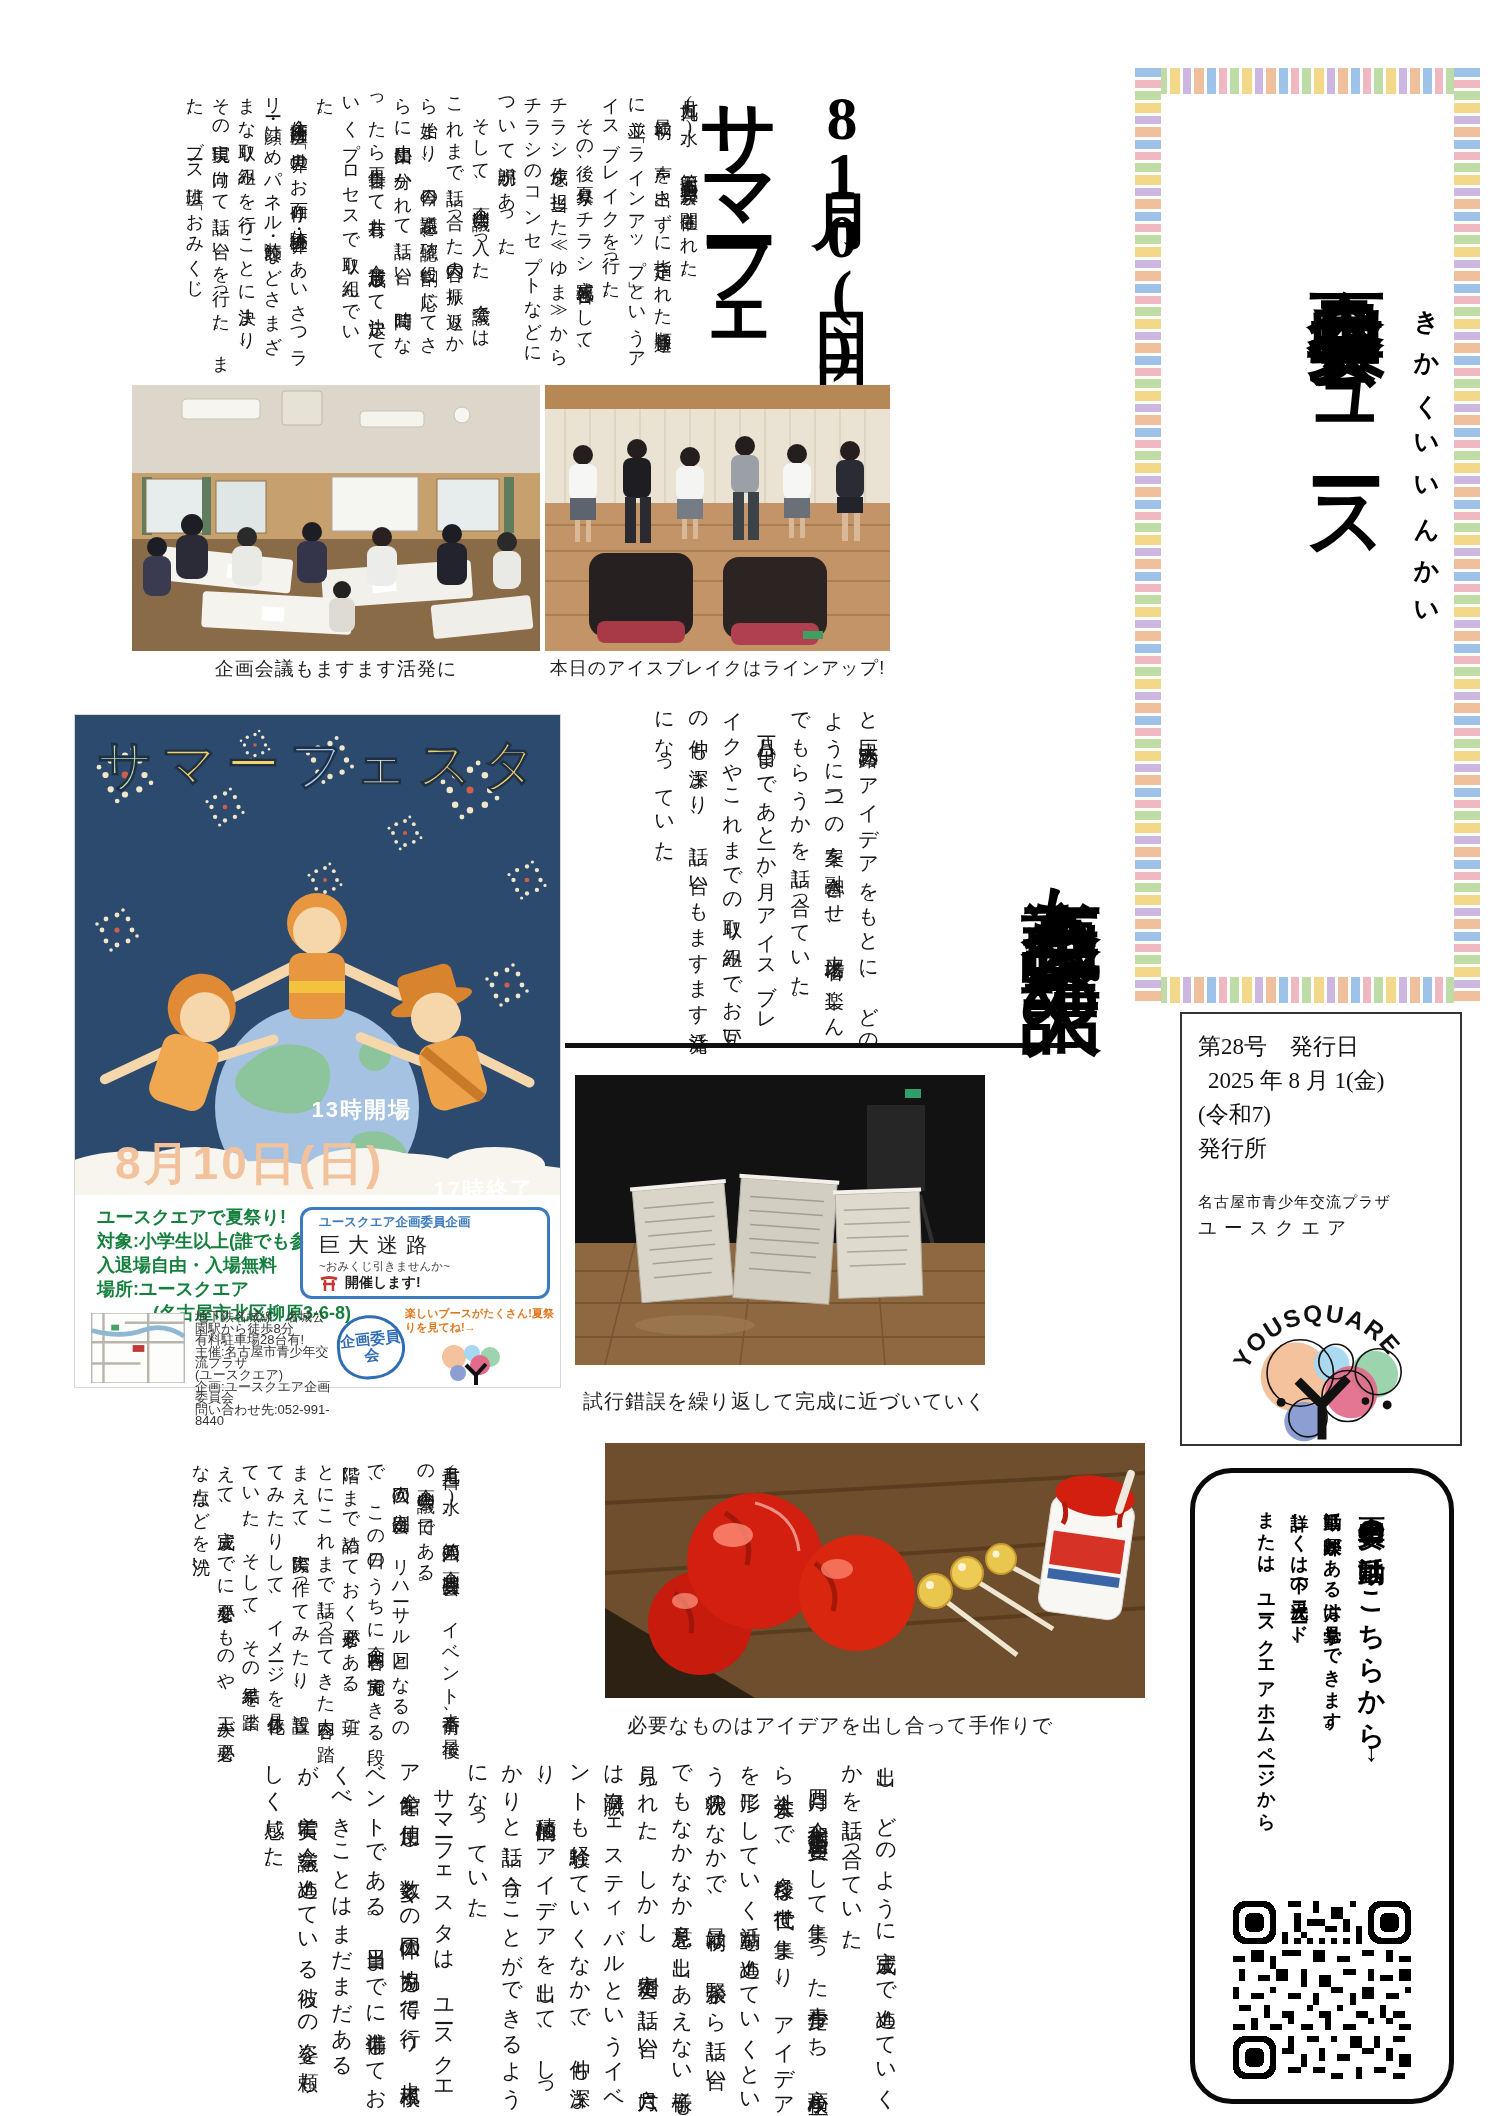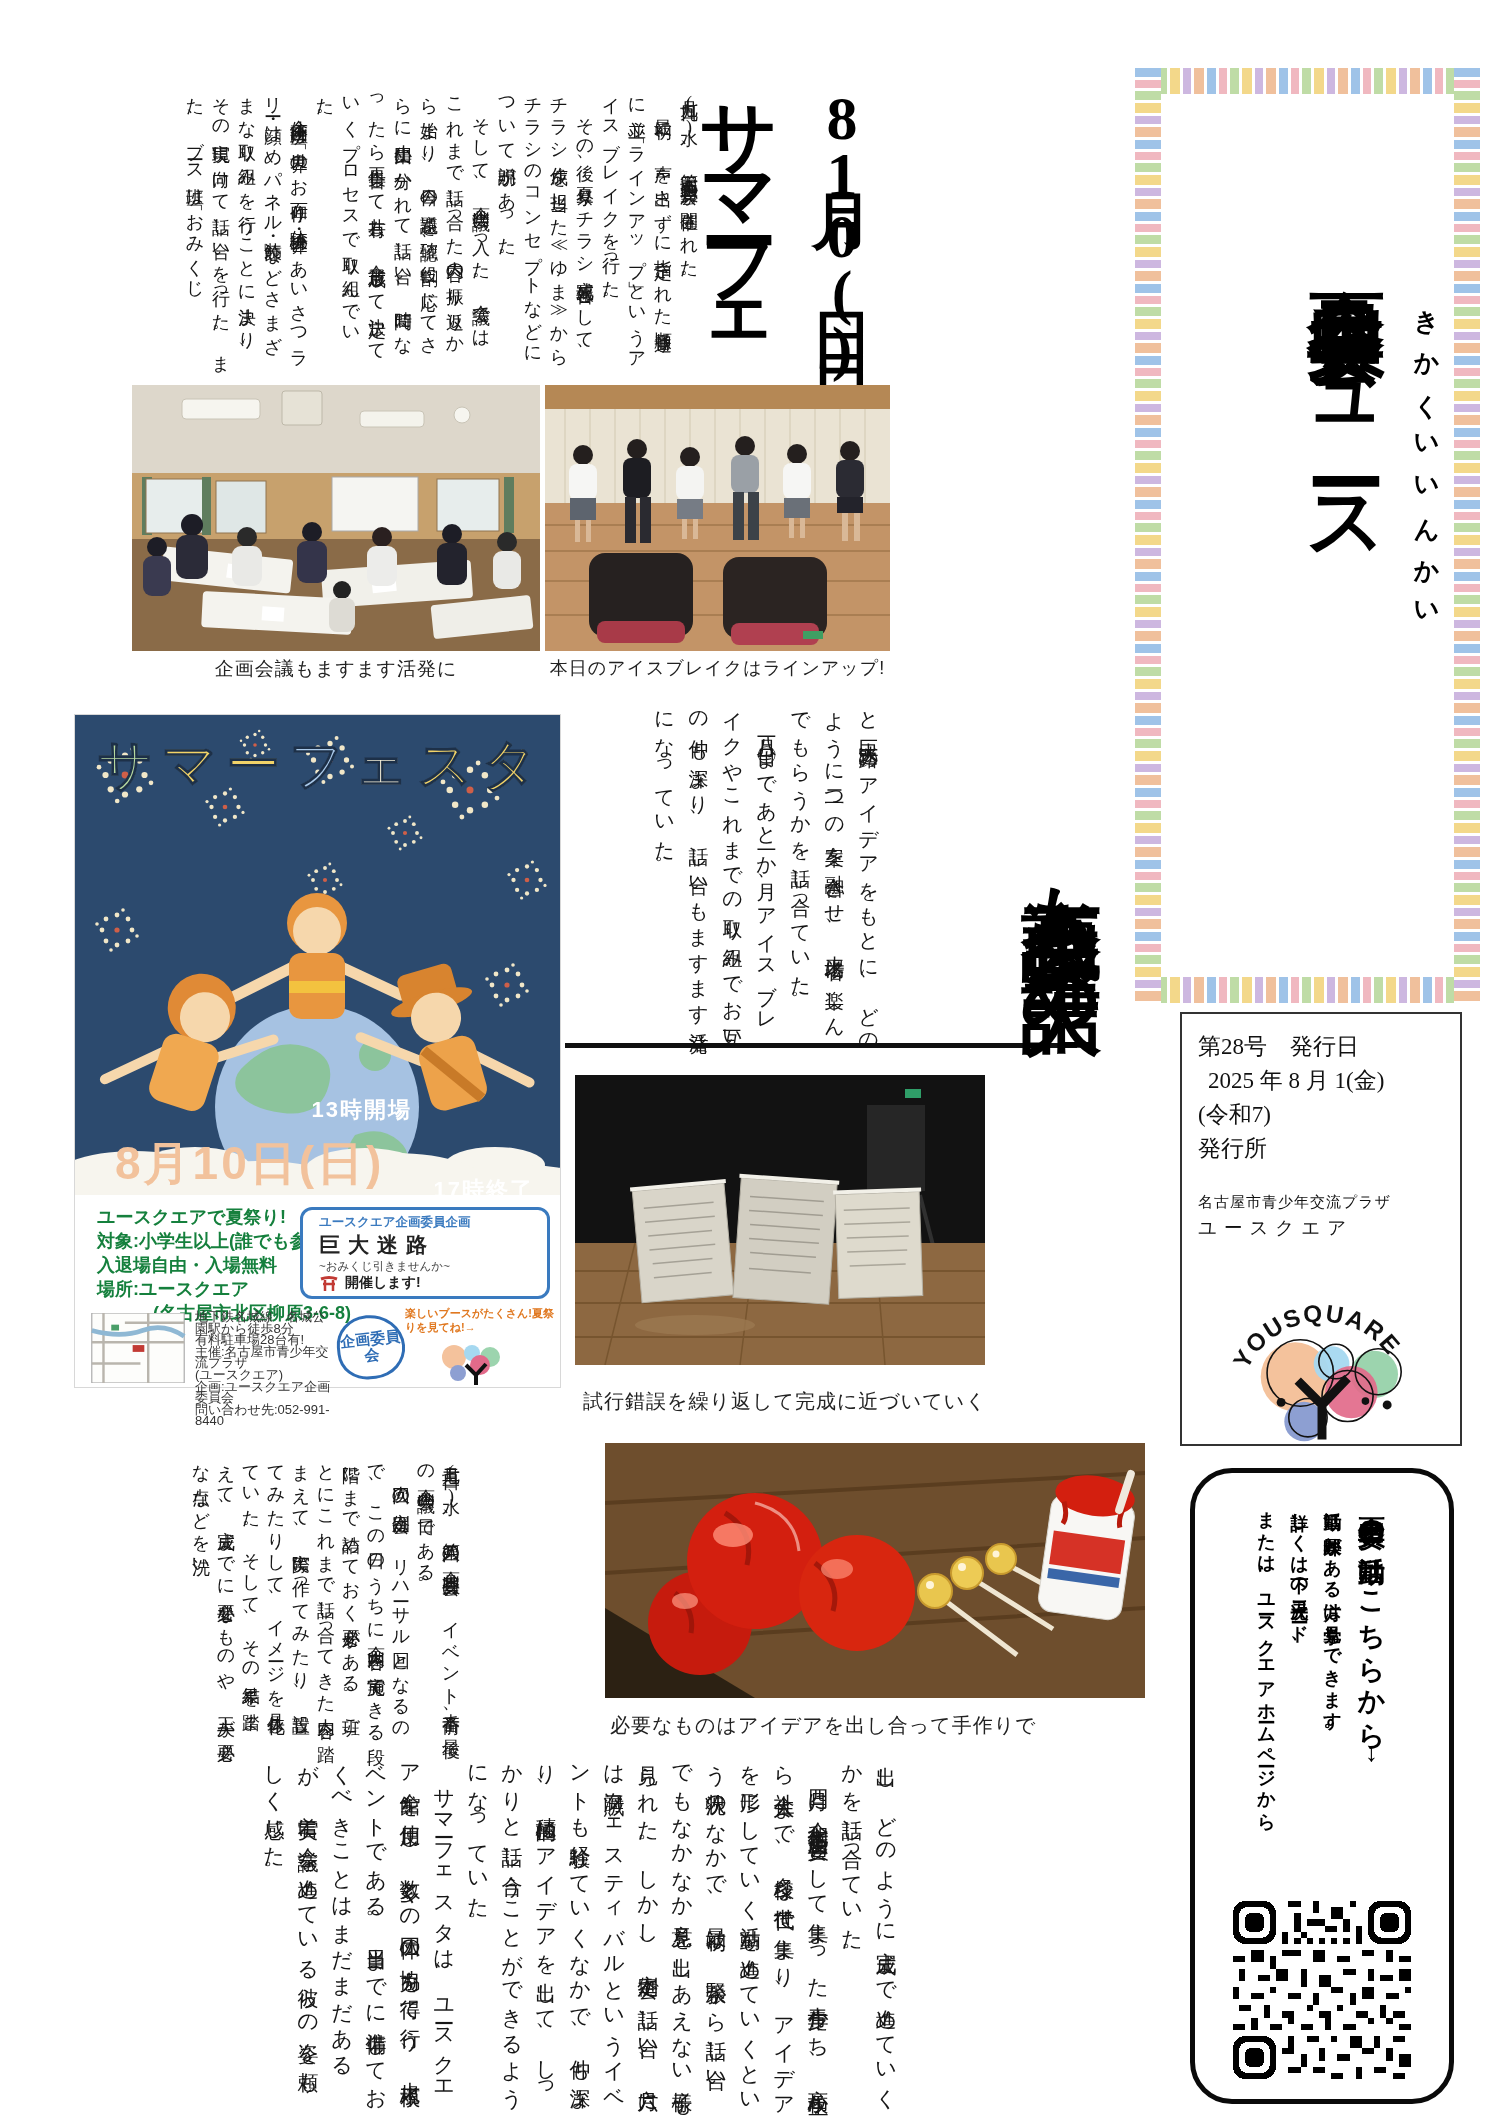--- a/index.html
+++ b/index.html
@@ -33,37 +33,37 @@
   .photo svg{display:block;width:100%;height:100%;}
   .p1{left:132px;top:385px;width:408px;height:266px;}
   .p2{left:545px;top:385px;width:345px;height:266px;}
   .p3{left:575px;top:1075px;width:410px;height:290px;}
   .p4{left:605px;top:1443px;width:540px;height:255px;}
   .caption{position:absolute;font-size:19px;color:#222;letter-spacing:1px;}
   .cap1{left:132px;top:656px;width:408px;text-align:center;}
   .cap2{left:545px;top:656px;width:345px;text-align:center;font-size:18px;}
   .cap-poster{left:75px;top:1400px;width:485px;text-align:center;font-size:20px;}
   .cap3{left:583px;top:1388px;font-size:20px;}
-  .cap4{left:610px;top:1712px;font-size:20px;}
+  .cap4{left:627px;top:1712px;font-size:20px;}
   
   .poster{position:absolute;left:75px;top:715px;width:485px;height:672px;background:#fff;box-shadow:0 0 0 1px #d8d8d8;}
   .poster-sky{position:absolute;left:0;top:0;right:0;height:480px;background:#2c4a6e;overflow:hidden;}
   .poster-art{position:absolute;left:0;top:0;width:485px;height:480px;}
   .poster-title{position:absolute;left:0;top:14px;width:100%;display:flex;justify-content:center;gap:9px;}
   .poster-title span{font-size:54px;font-weight:900;-webkit-text-stroke:1px #1d3048;}
   .p-open{position:absolute;right:148px;top:380px;color:#fff;font-size:22px;font-weight:800;letter-spacing:2px;}
   .p-date{position:absolute;left:40px;top:418px;color:#f2c29c;font-size:46px;font-weight:900;letter-spacing:3px;}
   .p-close{position:absolute;right:26px;top:460px;color:#fff;font-size:22px;font-weight:800;letter-spacing:2px;}
   .poster-info{position:absolute;left:22px;top:490px;color:#15803d;}
   .poster-info p{margin:0;font-size:18px;font-weight:800;line-height:24px;}
   .pi-addr{padding-left:56px;font-size:17px;}
   .event-box{position:absolute;right:10px;top:492px;width:212px;border:3px solid #3a7abf;border-radius:12px;background:#fff;padding:4px 16px;}
   .event-box p{margin:0;}
   .eb-tag{font-size:12.5px;font-weight:800;color:#3a7abf;}
-  .eb-name{font-size:21px;font-weight:700;letter-spacing:8px;color:#222;}
+  .eb-name{font-size:21px;font-weight:400;letter-spacing:8px;color:#222;}
   .eb-sub{font-size:11.5px;color:#444;}
   .eb-note{font-size:14px;font-weight:900;color:#222;display:flex;align-items:center;gap:6px;}
   .map{position:absolute;left:14px;top:598px;width:98px;height:70px;}
   .access{position:absolute;left:120px;top:596px;width:140px;}
   .access p{margin:0;font-size:13px;font-weight:400;line-height:11.6px;color:#333;}
   .stamp{position:absolute;left:262px;top:600px;width:62px;height:58px;border:3px solid #2f6db5;border-radius:48% 55% 50% 46%;color:#2f6db5;display:flex;align-items:center;justify-content:center;text-align:center;font-size:15px;font-weight:900;line-height:1.1;transform:rotate(-6deg);}
   .banner{position:absolute;left:330px;top:592px;width:150px;font-size:11px;font-weight:800;color:#e07820;line-height:1.25;}
   .minilogo{position:absolute;left:345px;top:626px;width:118px;height:44px;}
   
   .rule{position:absolute;left:565px;top:1043px;width:512px;height:5px;background:#101010;}

